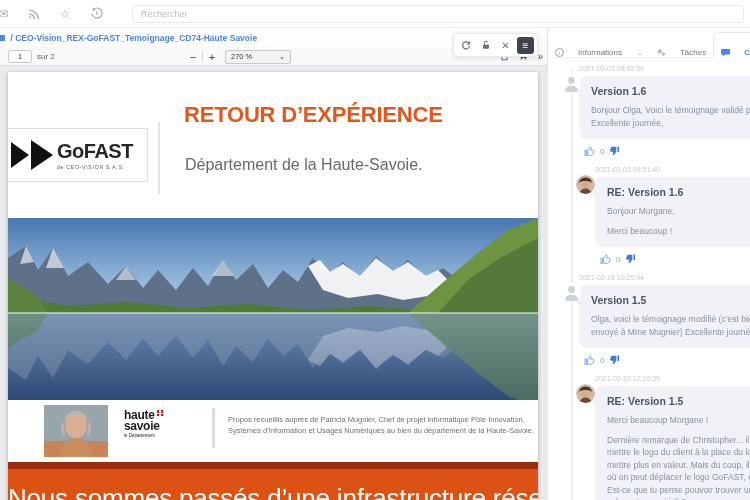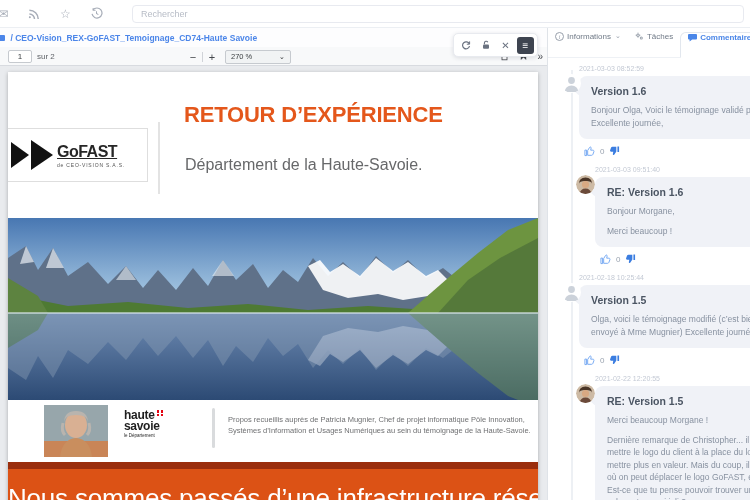--- a/index.html
+++ b/index.html
@@ -49,21 +49,21 @@
 
   
   .canvas { position:absolute; left:0; top:38px; right:0; bottom:0; background:#e9ebee; overflow:hidden; }
   .page { position:absolute; left:8px; top:6px; width:530px; height:620px; background:#fff;
     box-shadow:0 1px 4px rgba(0,0,0,.28); overflow:hidden; }
 
   .logobox { position:absolute; left:-6px; top:56px; width:146px; height:54px; border:1px solid #dedede;
     background:#fff; display:flex; align-items:center; }
   .tri { margin-left:8px; }
   .wordmark { margin-left:4px; }
-  .wordmark .gofast { font-size:16px; font-weight:bold; color:#262626; letter-spacing:-.5px;text-decoration:underline; }
+  .wordmark .gofast { font-size:20px; font-weight:bold; color:#262626; letter-spacing:-.5px; }
   .wordmark .sub { font-size:5px; color:#555; letter-spacing:.8px; margin-top:1px; }
 
   .hdr-div { position:absolute; left:150px; top:50px; width:2px; height:72px; background:#e3e3e3; }
   .doc-title { position:absolute; left:176px; top:30px; font-size:22px; font-weight:bold; color:#E4571B; letter-spacing:-.2px; }
   .doc-sub { position:absolute; left:177px; top:84px; font-size:16px; color:#67686a; }
   .doc-tags { position:absolute; left:177px; top:110px; font-size:7.5px; color:#8d7e74; letter-spacing:.3px; white-space:nowrap; }
   .doc-tags .b { color:#c63b1c; margin:0 4px 0 0; }
   .doc-tags .seg { margin-right:6px; }
 
   .photo { position:absolute; left:0; top:146px; width:530px; height:182px; }
@@ -79,21 +79,21 @@
   .attrib .atext { position:absolute; left:212px; top:14px; font-size:7.5px; color:#6f7072; line-height:11px; white-space:nowrap; }
 
   .quoteband { position:absolute; left:0; top:390px; width:530px; height:230px; background:#DC5215;
     border-top:7px solid #9A2E0D; }
   .quoteband .q { margin:14px 0 0 0; font-size:26px; color:#fff; letter-spacing:-.2px; white-space:nowrap; }
 
   
   .panel { position:absolute; left:548px; top:28px; width:202px; height:472px; background:#fff; }
   .tabs { position:relative; height:30px; display:flex; align-items:stretch; padding-top:4px;
     border-bottom:1px solid #eef1f5; background:#fff; }
-  .tab { display:flex; align-items:flex-start; gap:3px; font-size:8px; color:#707a87; padding:0 7px; white-space:nowrap; }
+  .tab { display:flex; align-items:flex-end; gap:14px; font-size:8px; color:#707a87; padding:0 7px; white-space:nowrap; }
   .tab .caret { font-size:7px; margin-left:1px; color:#98a0ab; }
   .tab.active { background:#fff; border:1px solid #e2e7ee; border-bottom:1px solid #fff; border-radius:6px 6px 0 0;
     color:#4a86e8; font-weight:bold; margin-bottom:-1px; }
   .tab .ticon { width:9px; height:9px; display:flex; align-items:center; justify-content:center; }
   .tab .ticon svg { width:9px; height:9px; }
   .info-circ { width:8px; height:8px; border:1px solid #98a0ab; border-radius:50%; font-size:6px; color:#98a0ab;
     display:flex; align-items:center; justify-content:center; font-style:italic; font-family:"Liberation Serif", serif; }
 
   .thread { position:relative; padding-top:7px; height:442px; overflow:hidden; }
   .thread::before { content:""; position:absolute; left:23px; top:12px; bottom:0; width:2px; background:#edf0f4; }
@@ -265,21 +265,21 @@
                 <i></i>
                 <i></i>
                 <i></i>
               </span></div>
           <div class="l1">savoie</div>
           <div class="l3">le Département</div>
         </div>
         <div class="adiv"></div>
         <div class="atext">
           <div>Propos recueillis auprès de Patricia Mugnier, Chef de projet informatique Pôle Innovation,</div>
-          <div>Systèmes d’Information et Usages Numériques au sein du témoignage de la Haute-Savoie.</div>
+          <div>Systèmes d’Information et Usages Numériques au bien du département de la Haute-Savoie.</div>
         </div>
       </div>
 
       <div class="quoteband">
         <div class="q">Nous sommes passés d’une infrastructure réseau</div>
       </div>
 
     </div>
   </div>
 </div>

